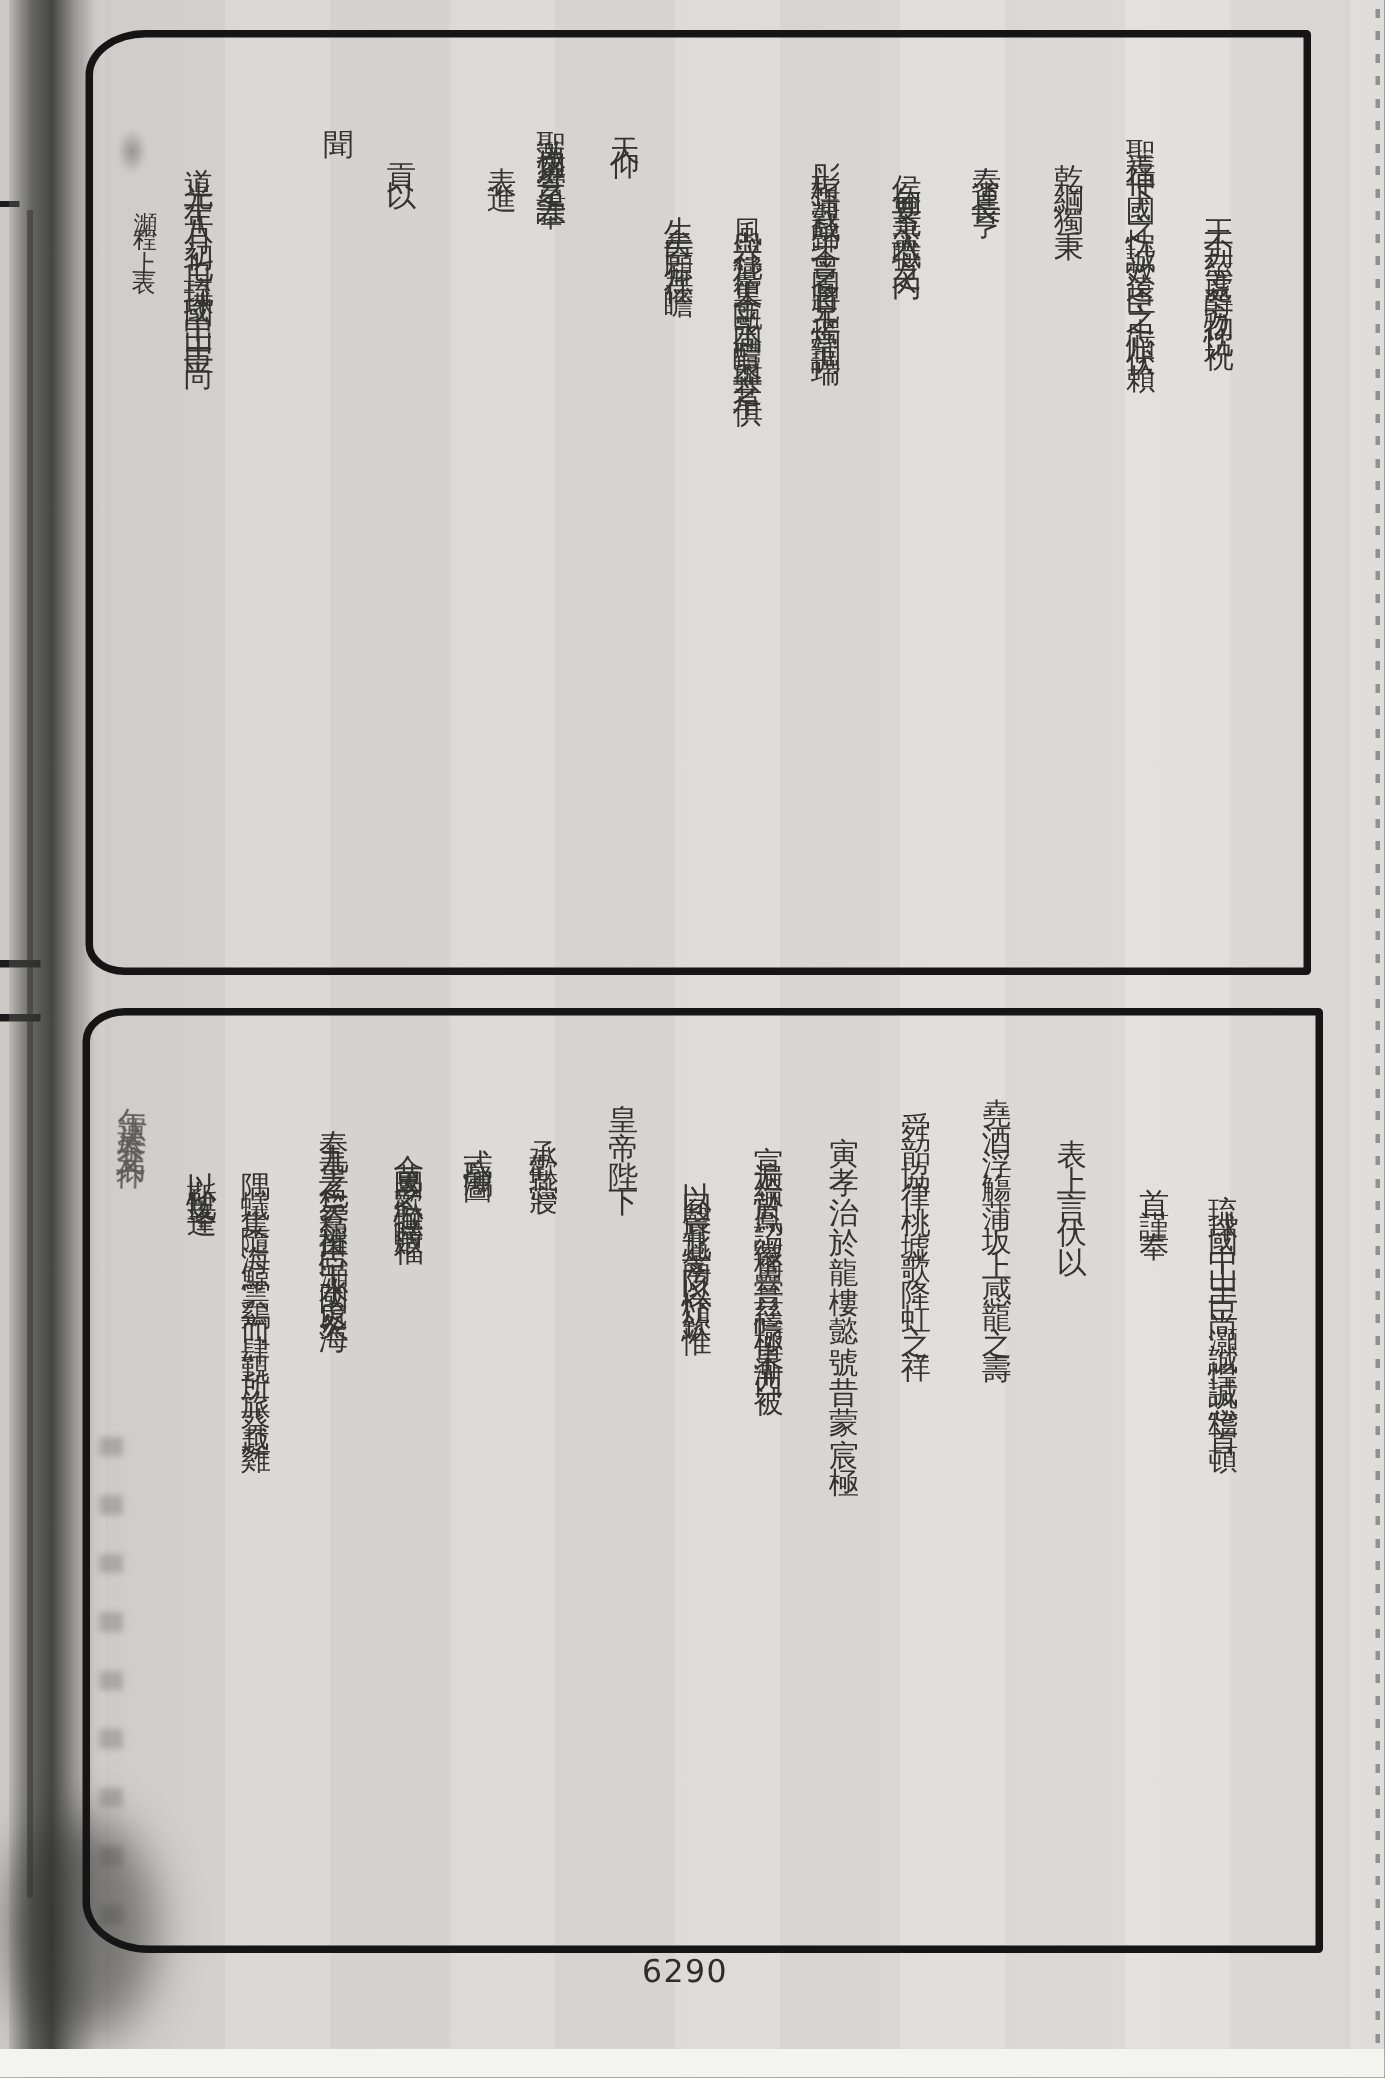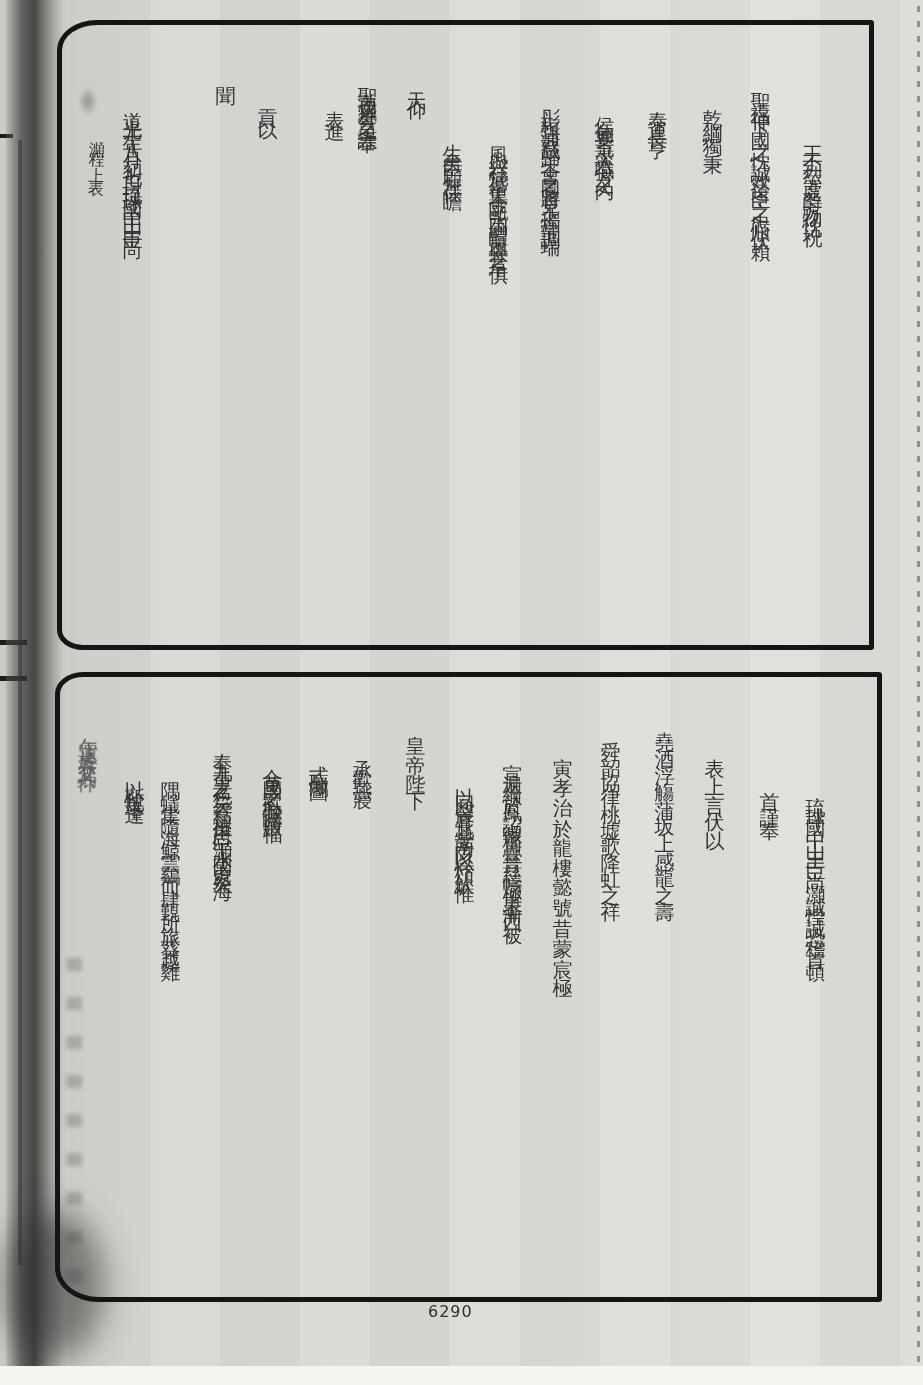--- a/index.html
+++ b/index.html
@@ -28,21 +28,21 @@
     font-family:"DejaVu Sans",sans-serif;font-size:20px;line-height:1.3;
     color:#262626;opacity:.92;letter-spacing:9px;white-space:nowrap;}
   .col.small{font-size:16px;}
   .faded{opacity:.68;filter:blur(.4px);}
   
   .smudge-column{position:absolute;left:66px;top:958px;width:16px;height:335px;filter:blur(2.2px);opacity:.6;
     background:repeating-linear-gradient(180deg,rgba(70,70,68,0.45) 0 13px,rgba(160,160,158,0.05) 13px 39px);}
   .margin-smudge{position:absolute;left:78px;top:86px;width:20px;height:30px;filter:blur(1.5px);opacity:.5;
     background:radial-gradient(ellipse at center,rgba(60,60,58,0.8) 0%,rgba(60,60,58,0) 70%);}
   
-  .page-number{position:absolute;left:428px;top:1302px;font-size:16px;letter-spacing:1px;color:#2e2e2e;}
+  .page-number{position:absolute;left:428px;top:1302px;font-size:21px;letter-spacing:1px;color:#2e2e2e;}
   
   .right-edge{position:absolute;left:917px;top:6px;width:3px;height:1356px;opacity:.55;
     background:repeating-linear-gradient(180deg,rgba(25,25,25,0.7) 0 6px,rgba(25,25,25,0) 6px 15px);}
   .bottom-strip{position:absolute;left:0;top:1366px;width:923px;height:19px;background:#f3f3f0;}
 </style>
 </head>
 <body>
 
 <div id="canvas">
 

